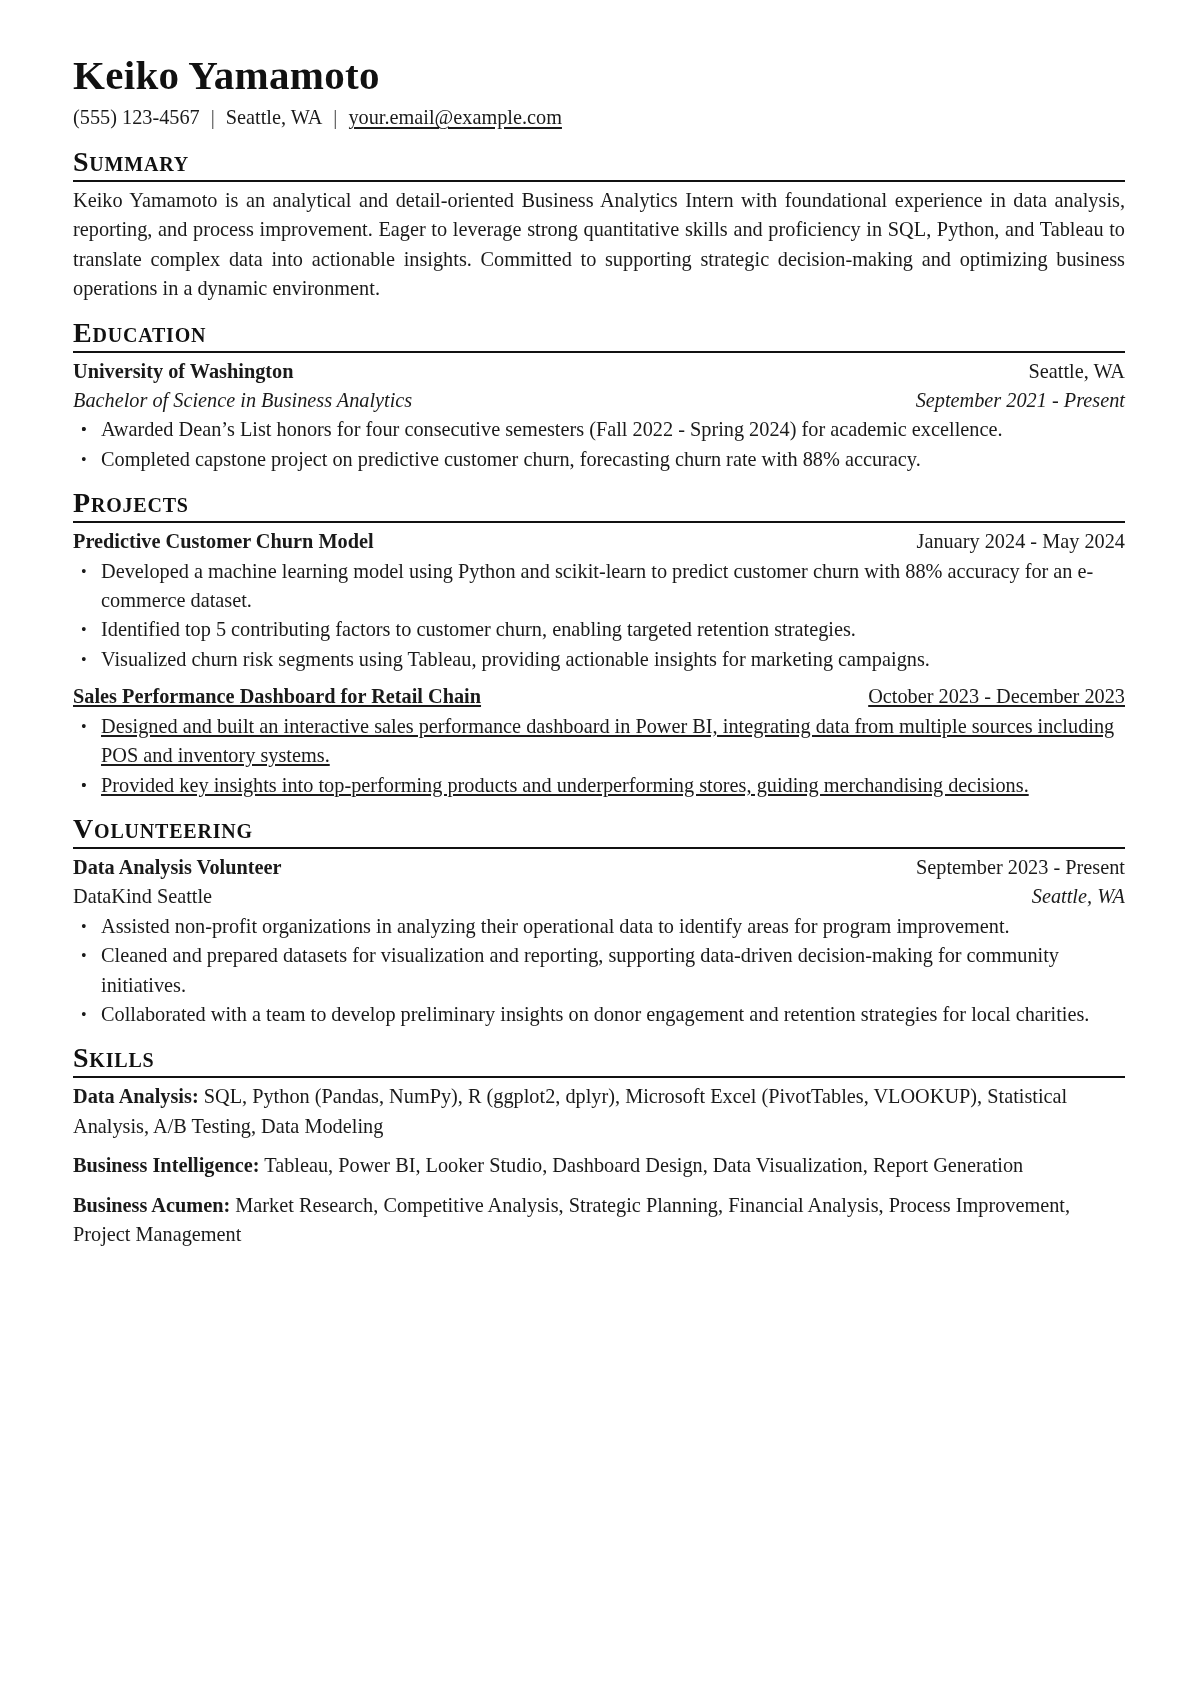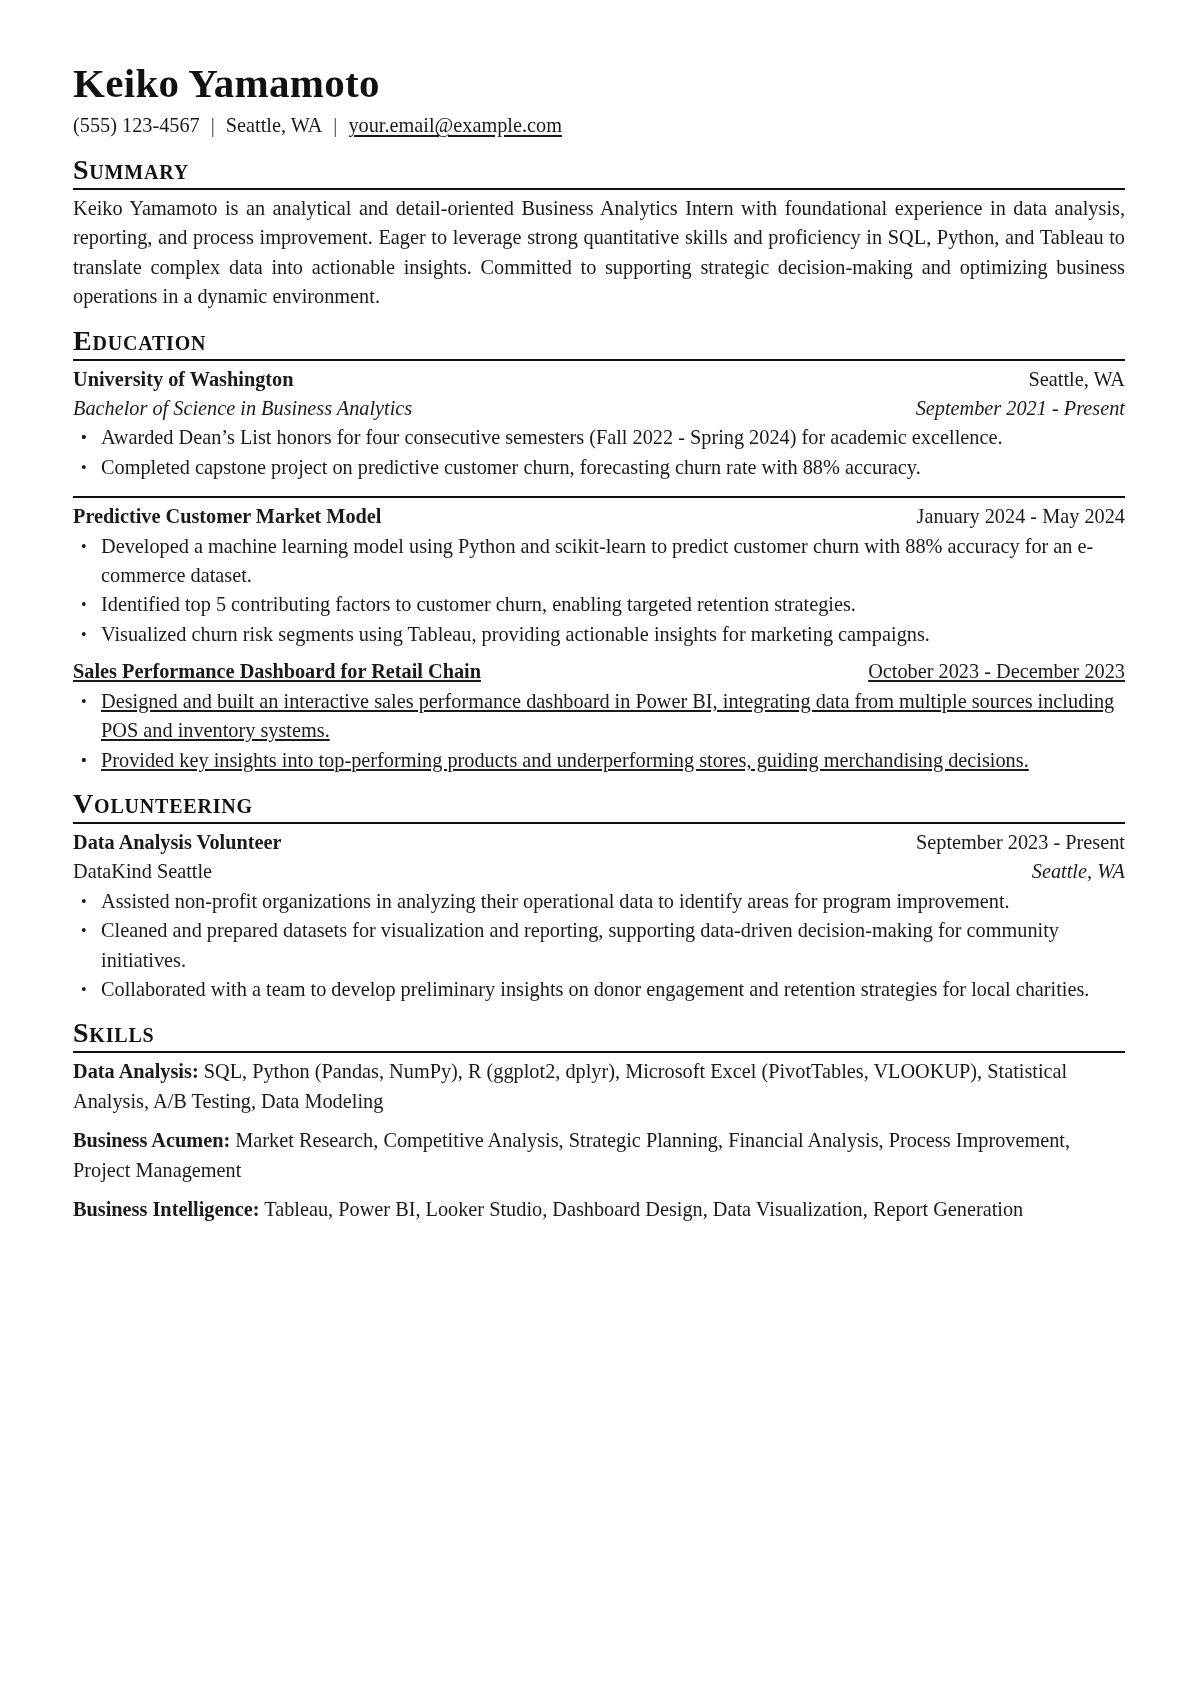--- a/index.html
+++ b/index.html
@@ -2,21 +2,21 @@
 <html><head>
   <meta charset="utf-8">
   <style>
     html, body { margin: 0; padding: 0; background: #ffffff; }
     body {
       width: 1190px; height: 1683px; position: relative; overflow: hidden;
       font-family: "DejaVu Serif", "Liberation Serif", serif;
       color: #1a1a1a;
     }
     .page {
-      position: absolute; left: 73px; top: 58px; width: 1052px;
+      position: absolute; left: 73px; top: 50px; width: 1052px;
       font-family: "Liberation Serif", "DejaVu Serif", serif;
       font-size: 20.3px; line-height: 29.4px;
     }
     .name {
       font-family: "Liberation Serif", serif;
       font-weight: bold; font-size: 41px; line-height: 50px; margin: 0;
       letter-spacing: 0.3px; color: #111;
     }
     .contact { margin-top: 3px; height: 30px; }
     .contact .sep { display: inline-block; margin: 0 11px; color: #444; }
@@ -70,24 +70,25 @@
       </div>
       <ul class="bullets">
         <li><span class="dot">•</span></li>
         <li><span class="dot">•</span><span>Awarded Dean’s List honors for four consecutive semesters (Fall 2022 - Spring 2024) for academic excellence.</span></li>
         <li><span class="dot">•</span><span>Completed capstone project on predictive customer churn, forecasting churn rate with 88% accuracy.</span></li>
       </ul>
     </div>
   </div>
 
   <div class="section">
+    <h2 class="section-title">Projects</h2>
     <hr class="rule">
     <div class="entry">
       <div class="row">
-        <span class="bold">Predictive Customer Market Model</span>
+        <span class="bold">Predictive Customer Churn Model</span>
         <span>January 2024 - May 2024</span>
       </div>
       <ul class="bullets">
         <li><span class="dot">•</span><span>Developed a machine learning model using Python and scikit-learn to predict customer churn with 88% accuracy for an e-commerce dataset.</span></li>
         <li><span class="dot">•</span><span>Identified top 5 contributing factors to customer churn, enabling targeted retention strategies.</span></li>
         <li><span class="dot">•</span><span>Visualized churn risk segments using Tableau, providing actionable insights for marketing campaigns.</span></li>
       </ul>
     </div>
     <div class="entry">
       <div class="row">
@@ -123,22 +124,22 @@
   </div>
 
   <div class="section">
     <h2 class="section-title">Skills</h2>
     <hr class="rule">
     <div class="skill">
       <span class="label">Data Analysis:</span>
       <span>SQL, Python (Pandas, NumPy), R (ggplot2, dplyr), Microsoft Excel (PivotTables, VLOOKUP), Statistical Analysis, A/B Testing, Data Modeling</span>
     </div>
     <div class="skill">
+      <span class="label">Business Intelligence:</span>
+      <span>Tableau, Power BI, Looker Studio, Dashboard Design, Data Visualization, Report Generation</span>
+    </div>
+    <div class="skill">
       <span class="label">Business Acumen:</span>
       <span>Market Research, Competitive Analysis, Strategic Planning, Financial Analysis, Process Improvement, Project Management</span>
-    </div>
-    <div class="skill">
-      <span class="label">Business Intelligence:</span>
-      <span>Tableau, Power BI, Looker Studio, Dashboard Design, Data Visualization, Report Generation</span>
     </div>
   </div>
 
 </div>
 
 </body></html>

